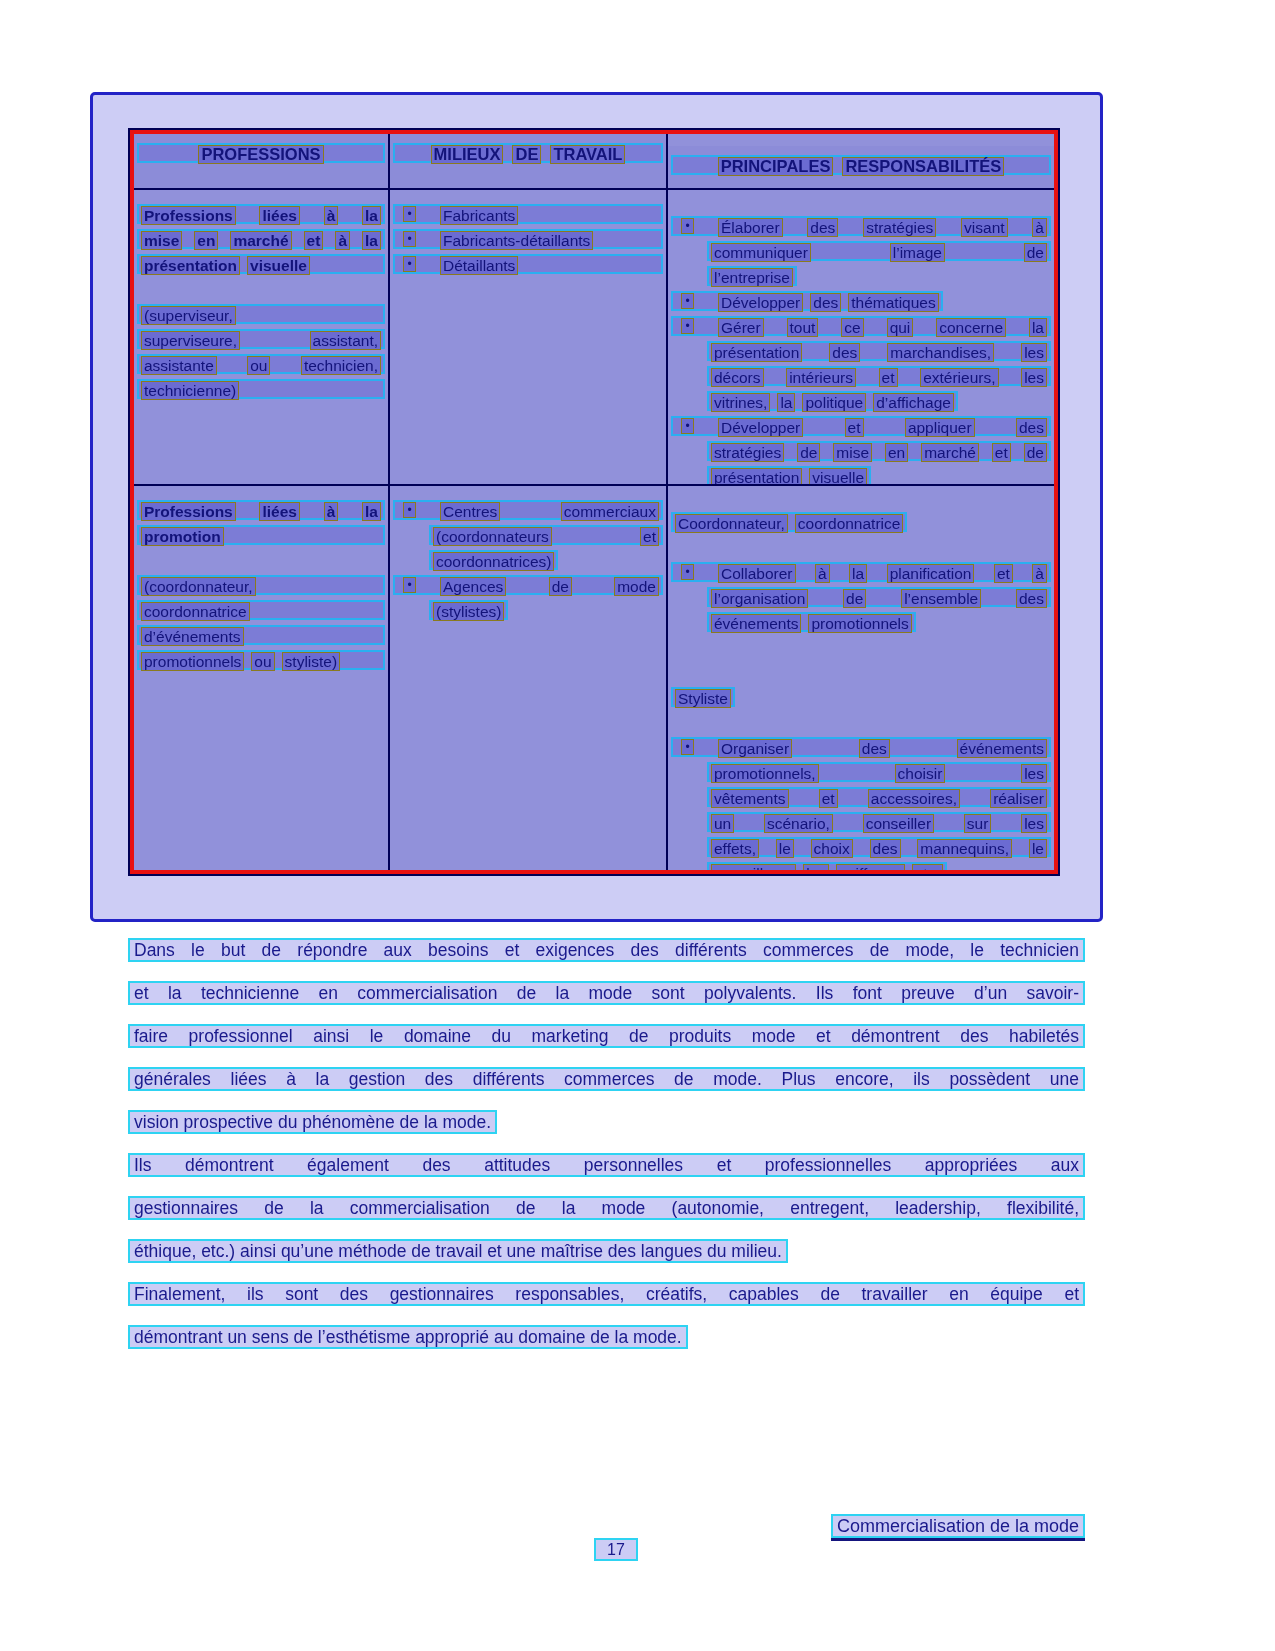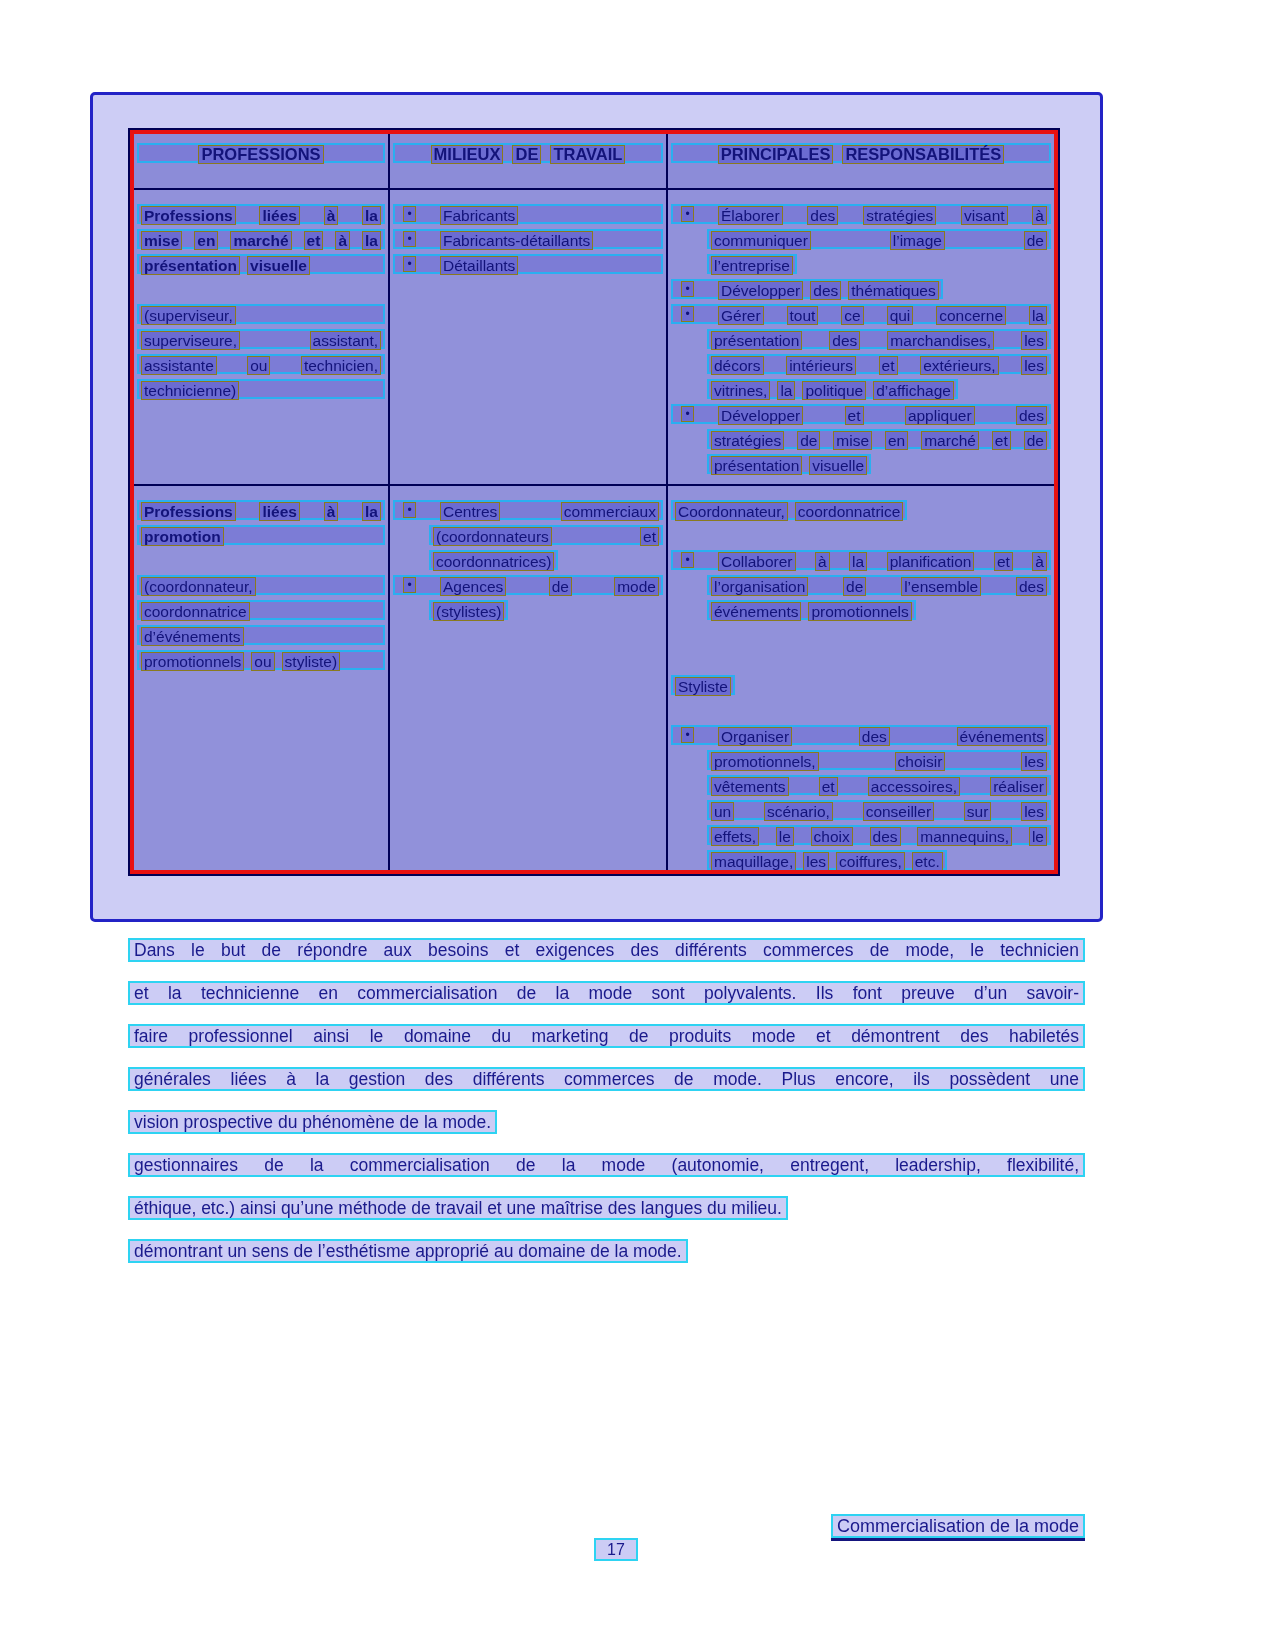--- a/index.html
+++ b/index.html
@@ -28,21 +28,21 @@
   .grid {
     display:grid;
     grid-template-columns:256px 278px 386px;
     grid-template-rows:56px 296px 384px;
   }
   .cell {
     box-sizing:border-box; background:#9191da;
     border-right:2px solid #000055;
     padding:14px 3px 0 3px; overflow:hidden;
   }
-  .cell.lastcol { border-right:none; }
+  .cell.lastcol { border-right:none;margin-top:12px; }
   .cell.hrow { border-bottom:2px solid #000055; background:#8c8cd8; padding-top:9px; }
   .cell.r1 { border-bottom:2px solid #000055; }
   
   .tline { height:20px; margin-bottom:5px; display:flex; align-items:stretch; }
   .tline.spacer { border:none; background:none; }
   .band {
     display:flex; align-items:flex-start; box-sizing:border-box;
     background:#7c7cd6; border:2px solid #2aaff0; padding:0 2px;
     min-width:0;
   }
@@ -547,22 +547,24 @@
 
 <div class="paragraphs" id="paragraphs">
     <div class="para">
       <div class="pline full">Dans le but de répondre aux besoins et exigences des différents commerces de mode, le technicien</div>
       <div class="pline full">et la technicienne en commercialisation de la mode sont polyvalents.  Ils font preuve d’un savoir-</div>
       <div class="pline full">faire professionnel ainsi le domaine du marketing de produits mode et démontrent des habiletés</div>
       <div class="pline full">générales liées à la gestion des différents commerces de mode.  Plus encore, ils possèdent une</div>
       <div class="pline fit">vision prospective du phénomène de la mode.</div>
     </div>
     <div class="para">
+      <div class="pline full">Ils démontrent également des attitudes personnelles et professionnelles appropriées aux</div>
       <div class="pline full">gestionnaires de la commercialisation de la mode (autonomie, entregent, leadership, flexibilité,</div>
       <div class="pline fit">éthique, etc.) ainsi qu’une méthode de travail et une maîtrise des langues du milieu.</div>
     </div>
     <div class="para">
+      <div class="pline full">Finalement, ils sont des gestionnaires responsables, créatifs, capables de travailler en équipe et</div>
       <div class="pline fit">démontrant un sens de l’esthétisme approprié au domaine de la mode.</div>
     </div>
   </div>
 
 <div class="footer-title">Commercialisation de la mode</div>
 <div class="page-number">17</div>
 
 </body></html>

